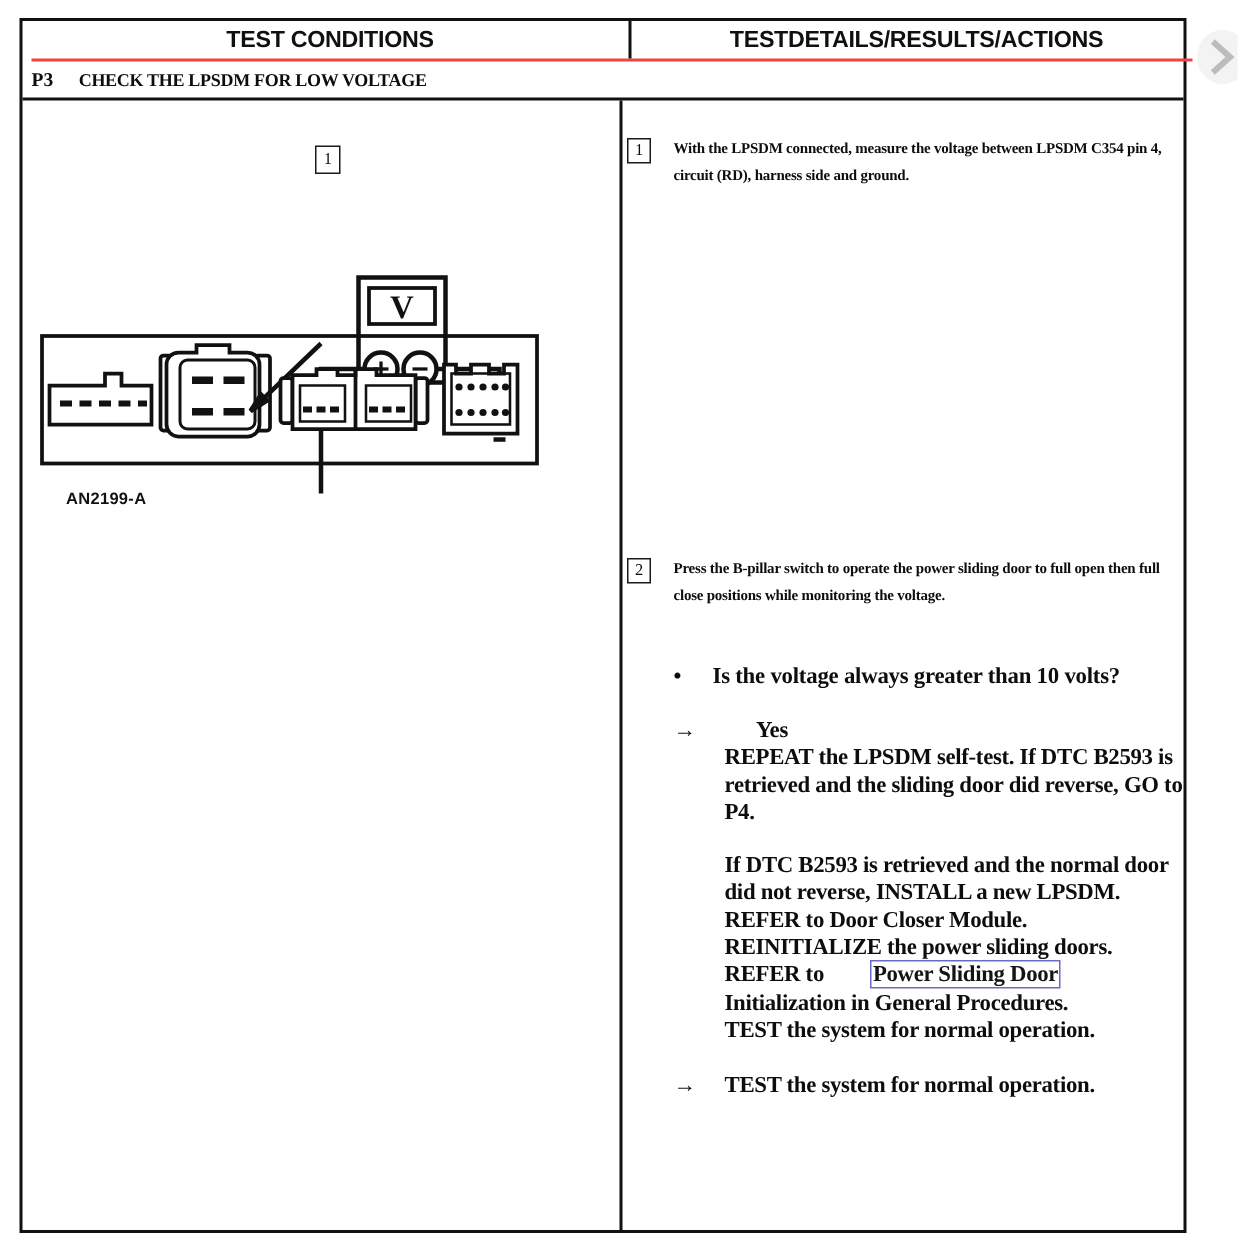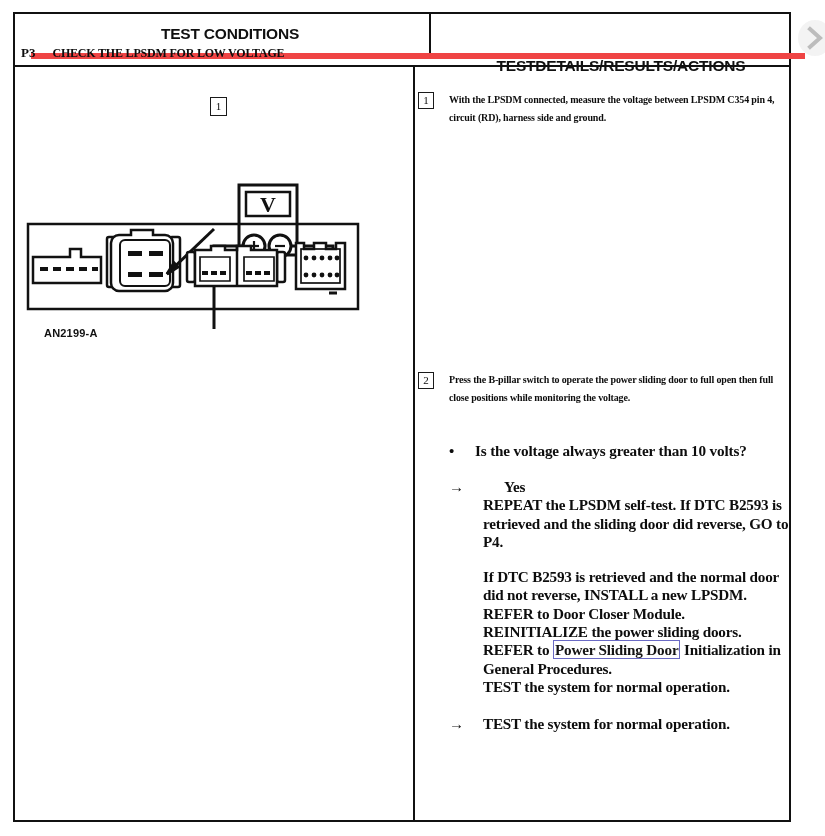--- a/index.html
+++ b/index.html
@@ -32,41 +32,41 @@
     width: 778px;
     height: 810px;
     border: 2px solid #111;
     box-sizing: border-box;
     background: #fff;
   }
 
   
   .hdr-row {
     position: absolute;
-    left: 16px; top: 0;
+    left: 6px; top: 0;
     width: 100%;
-    height: 45px;
-    border-bottom: 6px solid #ef4444;
+    height: 27px;
+    border-bottom: 2px solid #ef4444;
     box-sizing: border-box;
   }
   .hdr-cell {
     position: absolute;
     top: 0;
     height: 100%;
     display: flex;
     align-items: center;
     justify-content: center;
     font-family: "Liberation Sans", sans-serif;
     font-weight: bold;
     font-size: 15.5px;
     letter-spacing: -0.2px;
     color: #101010;
   }
   .hdr-cell.left  { left: 0px;   width: 400px; border-right: 2px solid #111; box-sizing: border-box;}
-  .hdr-cell.right { left: 402px; width: 376px; margin-top: 32px; }
+  .hdr-cell.right { left: 402px; width: 376px; }
 
   
   .title-row {
     position: absolute;
     left: 0;
     top: 27px;
     width: 100%;
     height: 26px;
     border-bottom: 2px solid #111;
     box-sizing: border-box;
@@ -177,20 +177,21 @@
   .ans-label { font-weight: bold; margin-left: 21px; }
   .ans-text  { font-weight: bold; }
   .ans-gap   { height: 17px; }
 
   .link-box {
     border: 1.3px solid #6a6ac4;
     padding: 0 1px;
     font-weight: bold;
     color: #141414;
     white-space: nowrap;
+    margin-left: 27px;
   }
 
   
   #diagram {
     position: absolute;
     left: 0; top: 0;
     width: 400px;
     height: 290px;
   }
   .dg-callout {

